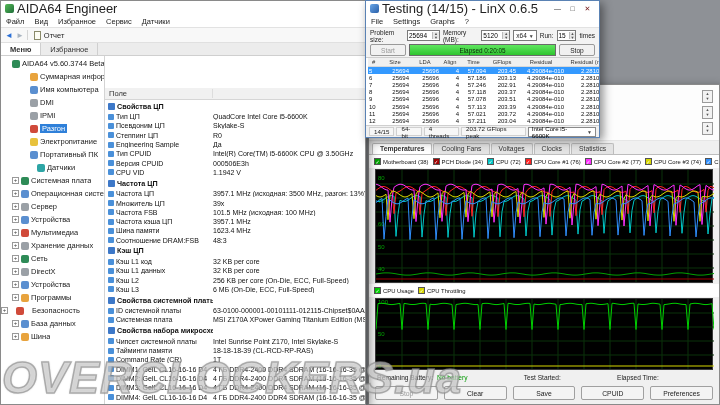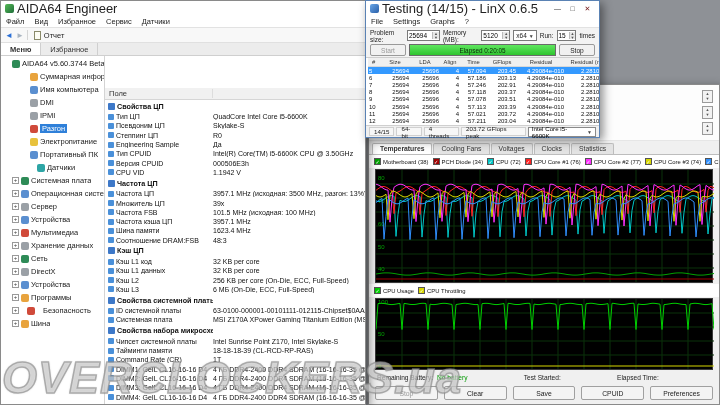--- a/index.html
+++ b/index.html
@@ -519,24 +519,29 @@
         <div class="tree-item" style="padding-left: 11px;">
           <span class="exp">+</span>
           <span class="tree-ico" style="background: rgb(90, 143, 208);"></span>
           <span class="tree-label">Устройства</span>
         </div>
         <div class="tree-item" style="padding-left: 11px;">
           <span class="exp">+</span>
           <span class="tree-ico" style="background: rgb(232, 163, 61);"></span>
           <span class="tree-label">Программы</span>
         </div>
-        <div class="tree-item" style="padding-left: 11px; gap: 8px;">
+        <div class="tree-item" style=" gap: 8px;">
           <span class="exp">+</span>
           <span class="tree-ico" style="background: rgb(208, 74, 58);"></span>
           <span class="tree-label">Безопасность</span>
+        </div>
+        <div class="tree-item" style="padding-left: 11px;">
+          <span class="exp">+</span>
+          <span class="tree-ico" style="background: rgb(90, 143, 208);"></span>
+          <span class="tree-label">База данных</span>
         </div>
         <div class="tree-item" style="padding-left: 11px;">
           <span class="exp">+</span>
           <span class="tree-ico" style="background: rgb(232, 163, 61);"></span>
           <span class="tree-label">Шина</span>
         </div>
       </div>
     <div id="aida-table">
       <div class="tbl-header">
         <span class="c1">Поле</span>

